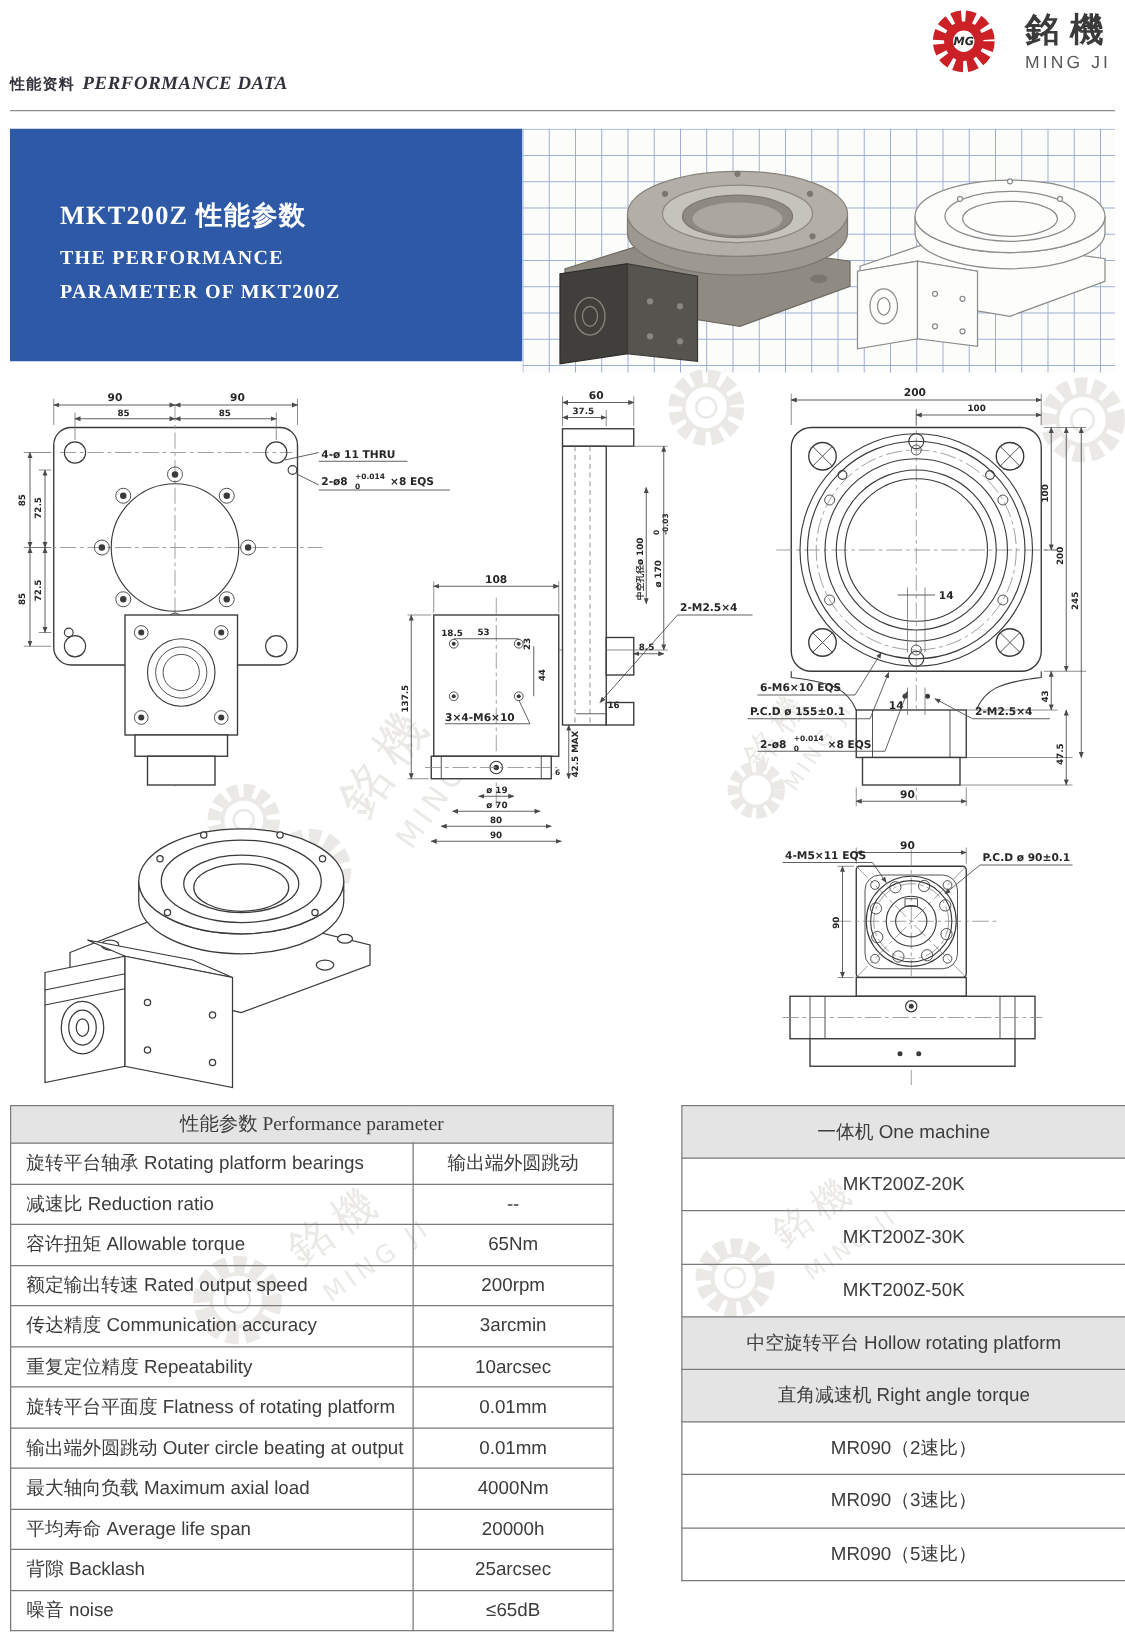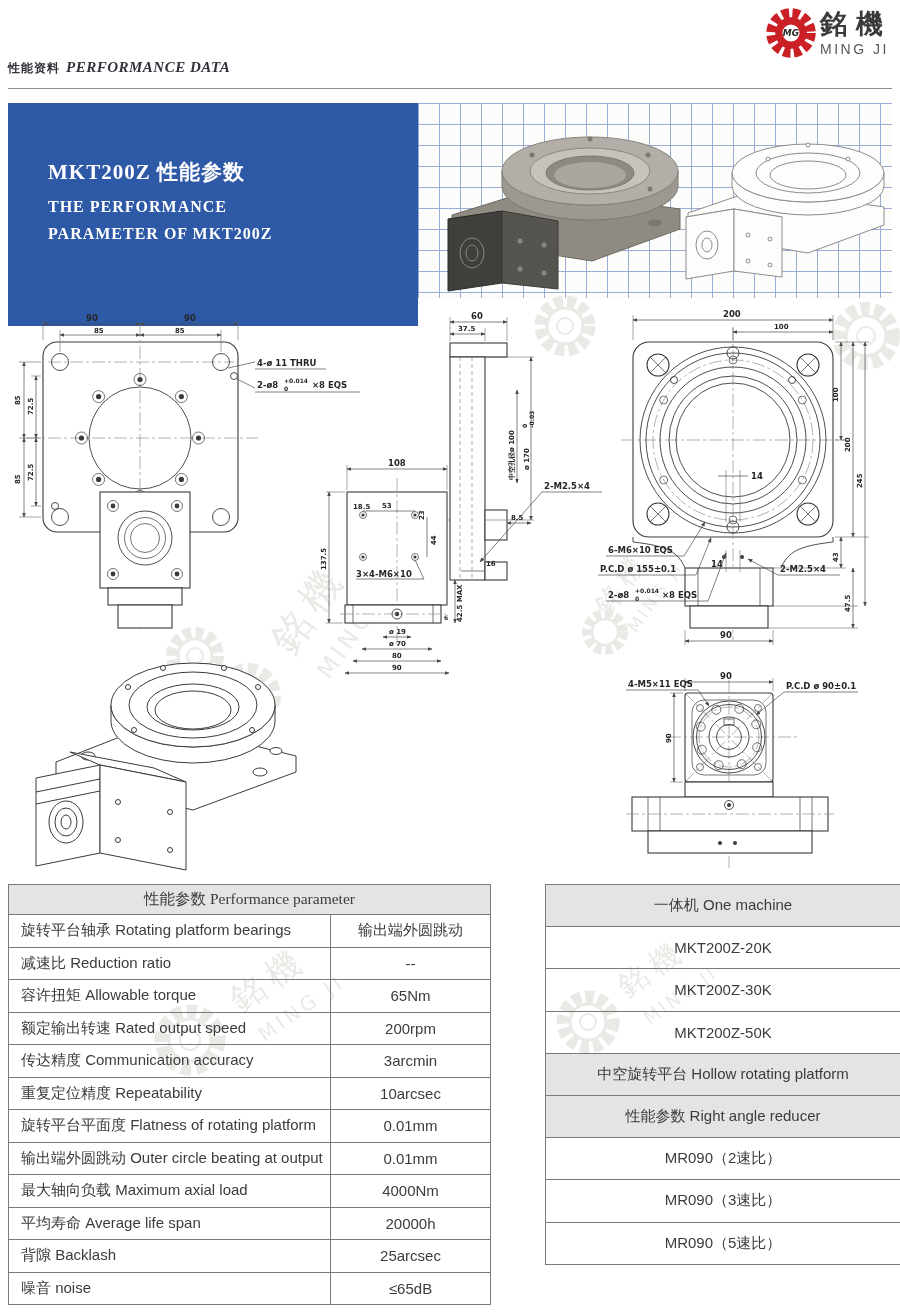--- a/index.html
+++ b/index.html
@@ -5,27 +5,27 @@
   html,body{margin:0;padding:0;}
   body{width:900px;height:1312px;position:relative;background:#fff;overflow:hidden;
        font-family:"Liberation Sans",sans-serif;color:#3c3c3c;}
   .abs{position:absolute;}
 
   
   .page-title{left:8px;top:58px;font-family:"Liberation Serif",serif;font-weight:bold;color:#32323c;}
   .page-title .zh{font-size:12px;letter-spacing:1px;}
   .page-title .en{font-size:15px;letter-spacing:.5px;margin-left:6px;font-style:italic;}
   .head-rule{left:8px;top:88px;width:884px;height:0;border-top:1.5px solid #8d8d8d;}
-  .logo{right:8px;top:6px;display:flex;align-items:center;gap:2px;}
+  .logo{right:8px;top:6px;display:flex;align-items:center;gap:22px;}
   .logo-text{display:flex;flex-direction:column;line-height:1;}
   .logo-zh{font-family:"Liberation Serif",serif;font-size:27px;letter-spacing:9px;color:#3a3a3a;font-weight:600;}
   .logo-en{font-size:14px;color:#58585a;letter-spacing:2.5px;margin-top:4px;}
 
   
-  .banner-blue{left:8px;top:103px;width:410px;height:223px;background:#2d59a6;color:#fff;
+  .banner-blue{left:8px;top:103px;width:410px;height:186px;background:#2d59a6;color:#fff;
     font-family:"Liberation Serif",serif;font-weight:bold;padding:55px 0 0 40px;box-sizing:border-box;}
   .banner-blue .t1{font-size:21px;letter-spacing:1px;margin-bottom:12px;}
   .banner-blue .t2{font-size:16px;letter-spacing:1px;margin-bottom:9px;}
   .banner-grid{left:418px;top:103px;width:474px;height:195px;background-color:#fcfcfa;
     background-image:linear-gradient(#9aadd6 1px,transparent 1px),linear-gradient(90deg,#9aadd6 1px,transparent 1px);
     background-size:21px 21px;overflow:hidden;}
 
   
   .draw-wrap{left:8px;top:310px;width:884px;height:570px;}
   svg text{font-family:"DejaVu Sans","Liberation Sans",sans-serif;fill:#262626;}
@@ -616,21 +616,21 @@
   <tr>
         <td>MKT200Z-30K</td>
       </tr>
   <tr>
         <td>MKT200Z-50K</td>
       </tr>
   <tr>
         <td class="hd">中空旋转平台 Hollow rotating platform</td>
       </tr>
   <tr>
-        <td class="hd">性能参数 Right angle reducer</td>
+        <td class="hd">直角减速机 Right angle torque</td>
       </tr>
   <tr>
         <td>MR090（2速比）</td>
       </tr>
   <tr>
         <td>MR090（3速比）</td>
       </tr>
   <tr>
         <td>MR090（5速比）</td>
       </tr>

